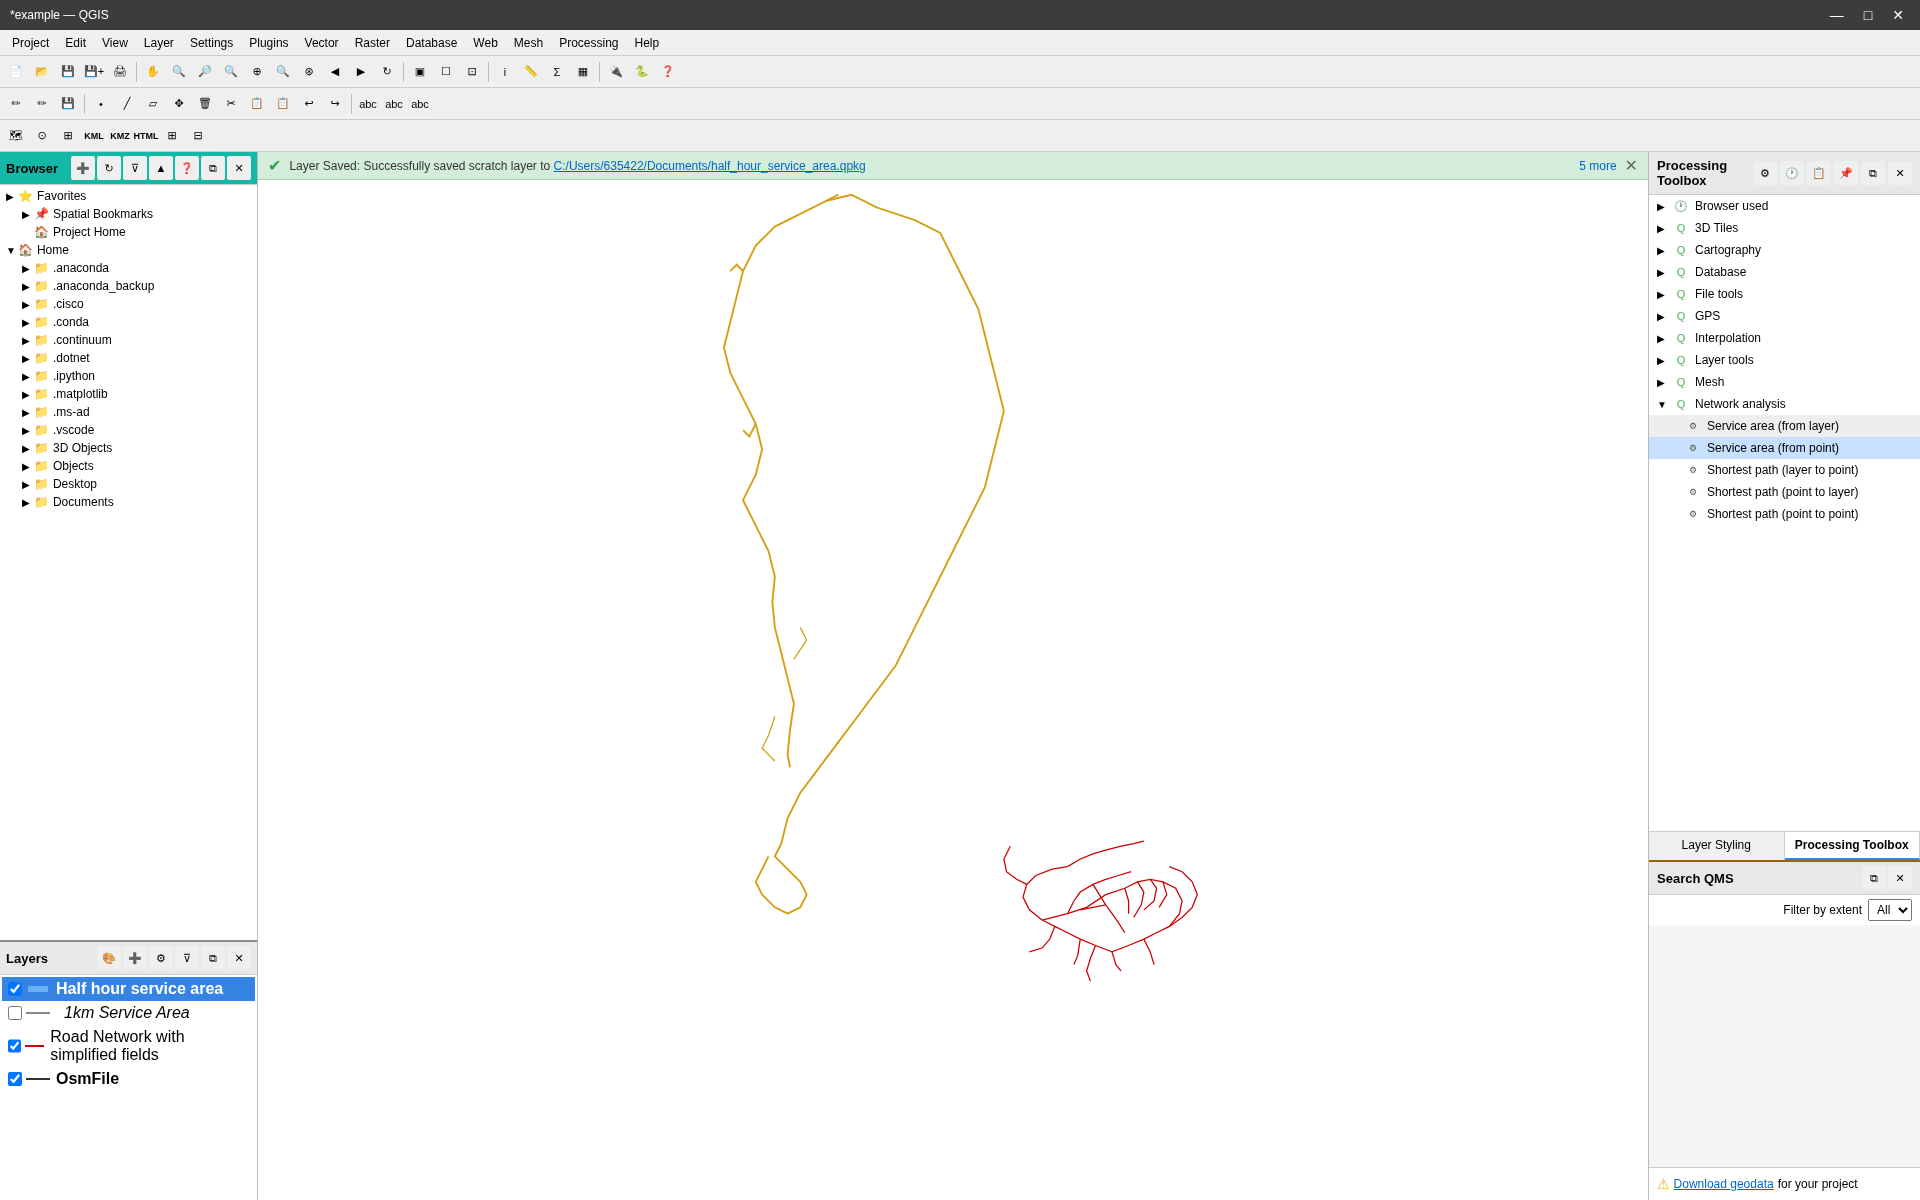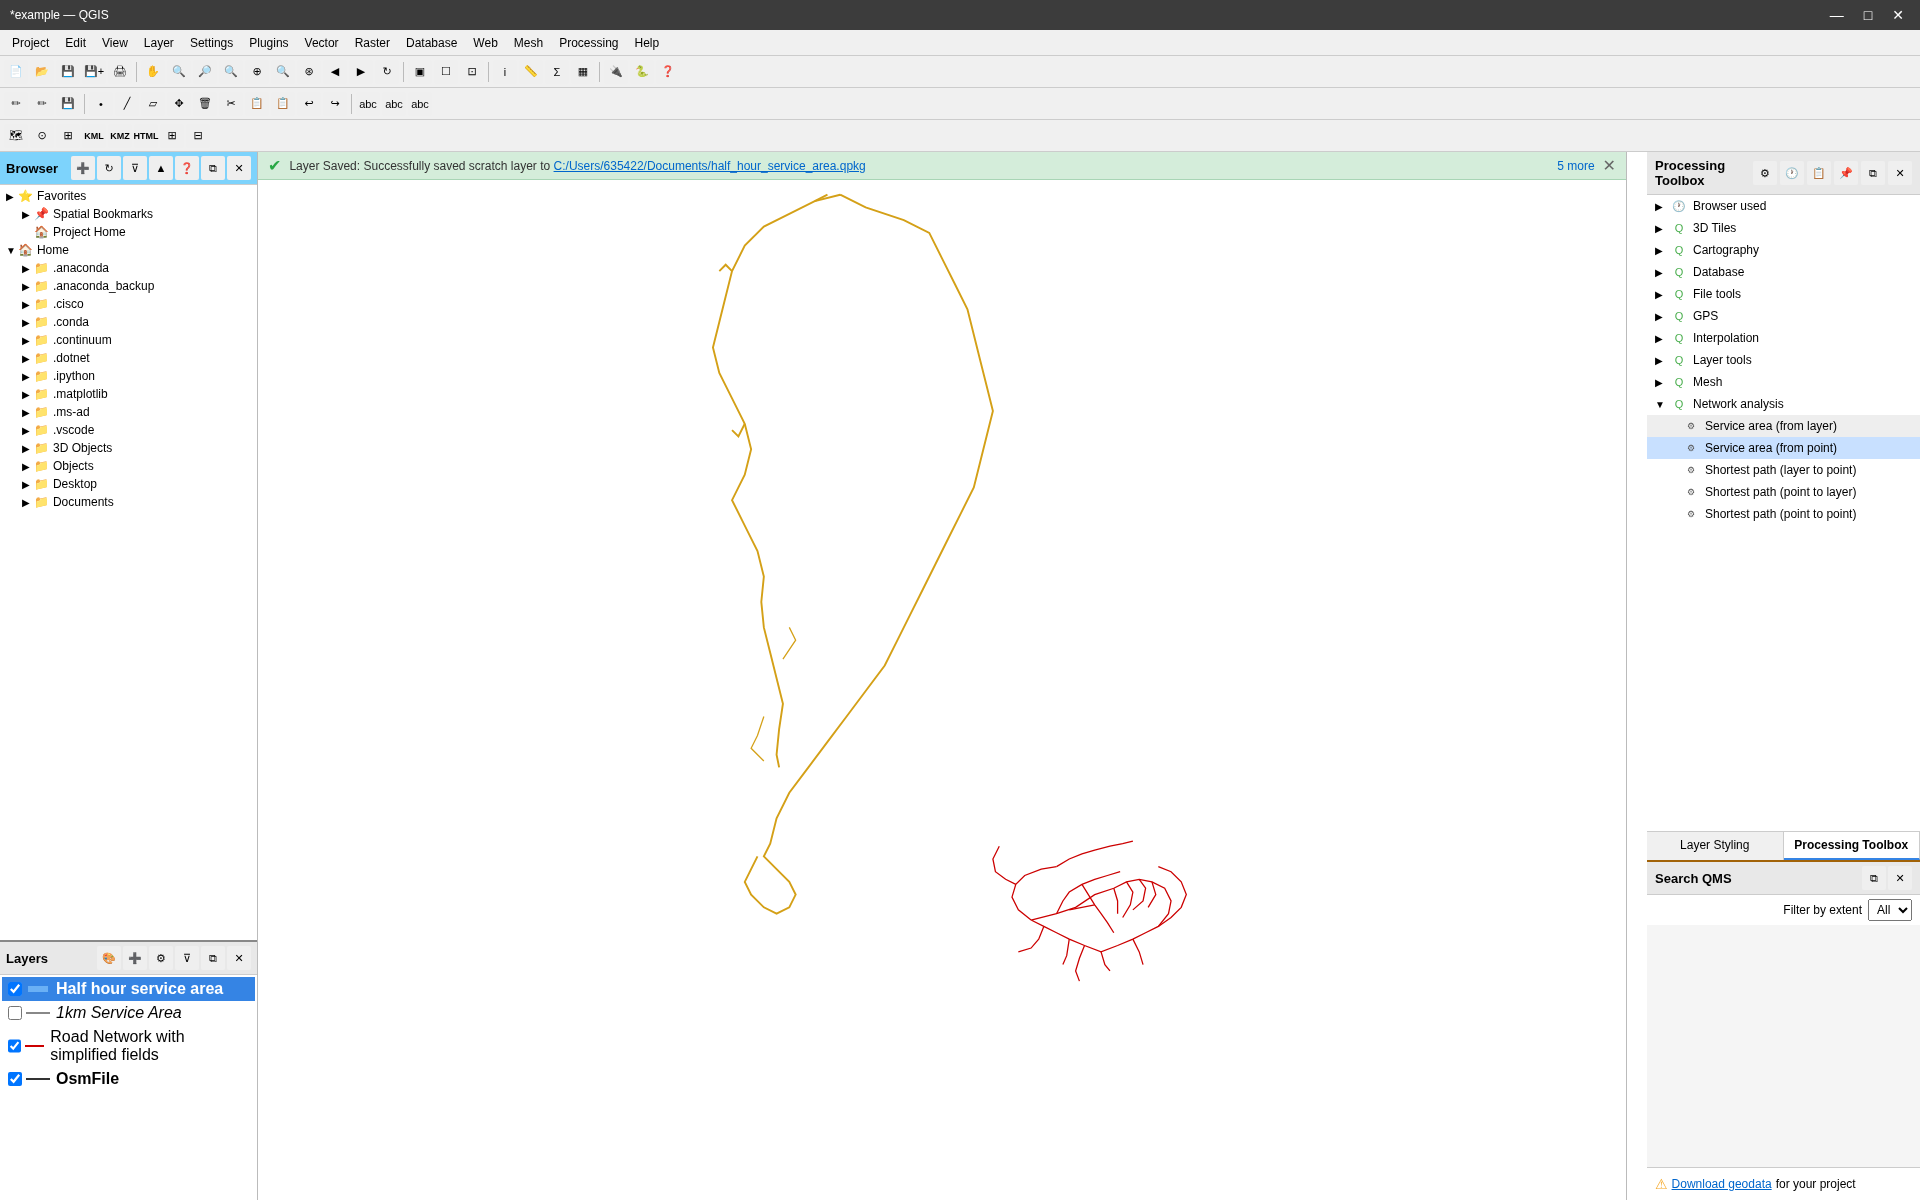--- a/index.html
+++ b/index.html
@@ -18,55 +18,55 @@
     .toolbar { height: 32px; background: #f0f0f0; display: flex; align-items: center; padding: 2px 4px; border-bottom: 1px solid #ccc; gap: 2px; flex-wrap: nowrap; }
     .toolbar-btn { width: 24px; height: 24px; display: flex; align-items: center; justify-content: center; cursor: pointer; border: 1px solid transparent; border-radius: 2px; font-size: 11px; }
     .toolbar-sep { width: 1px; height: 20px; background: #bbb; margin: 0 2px; }
 
     
     #main { display: flex; height: calc(1200px - 30px - 26px - 32px - 32px - 32px); }
 
     
     #left-panel { width: 258px; display: flex; flex-direction: column; border-right: 1px solid #bbb; background: #fff; }
     #browser-panel { flex: 1; overflow: hidden; display: flex; flex-direction: column; }
-    #browser-header { display: flex; align-items: center; justify-content: space-between; padding: 4px 6px; background: #7dd3fc; border-bottom: 1px solid #ccc; }
+    #browser-header { display: flex; align-items: center; justify-content: space-between; padding: 4px 6px; background: #14b8a6; border-bottom: 1px solid #ccc; }
     #browser-toolbar { display: flex; gap: 2px; align-items: center; }
     #browser-tree { flex: 1; overflow-y: auto; padding: 2px; }
     .tree-item { display: flex; align-items: center; padding: 2px 4px; cursor: pointer; }
     .tree-arrow { display: inline-block; width: 12px; font-size: 10px; cursor: pointer; }
     .tree-icon { margin-right: 4px; font-size: 12px; }
     .tree-label { font-size: 12px; }
 
     
     #layers-panel { height: 260px; border-top: 2px solid #888; display: flex; flex-direction: column; }
     #layers-header { display: flex; align-items: center; justify-content: space-between; padding: 4px 6px; background: #e8e8e8; border-bottom: 1px solid #ccc; }
     #layers-toolbar { display: flex; gap: 2px; }
     #layers-list { flex: 1; overflow-y: auto; padding: 2px; }
     .layer-item { display: flex; align-items: center; padding: 3px 6px; cursor: pointer; }
     .layer-item.active { background: #3584e4; color: #fff; }
     .layer-check { width: 14px; height: 14px; margin-right: 4px; }
     .layer-icon { width: 24px; height: 12px; margin-right: 6px; display: inline-block; }
     .layer-label { font-size: 16px; }
     .layer-label.bold { font-weight: bold; }
-    .layer-label.italic { font-style: italic; }
+    .layer-label.italic { font-style: italic; margin-left: 8px; }
 
     
     #map-canvas { flex: 1; background: #fff; position: relative; overflow: hidden; }
     #notification-bar { position: absolute; top: 0; left: 0; right: 0; background: #d4edda; border-bottom: 1px solid #a8d5b5; display: flex; align-items: center; padding: 4px 10px; gap: 8px; z-index: 10; }
     #notification-icon { color: #28a745; font-size: 16px; }
     #notification-text { font-size: 12px; color: #333; flex: 1; }
     #notification-link { color: #0066cc; text-decoration: underline; cursor: pointer; }
     #notification-more { color: #0066cc; cursor: pointer; font-size: 12px; }
     #notification-close { cursor: pointer; font-size: 16px; color: #666; }
 
     
     #map-svg-area { position: absolute; top: 30px; left: 0; right: 0; bottom: 0; }
 
     
-    #right-panel { width: 294px; display: flex; flex-direction: column; border-left: 1px solid #bbb; background: #fff; padding-left: 20px; }
+    #right-panel { width: 272px; display: flex; flex-direction: column; border-left: 1px solid #bbb; background: #fff; }
     #processing-header { display: flex; align-items: center; justify-content: space-between; padding: 6px 8px; background: #e8e8e8; border-bottom: 1px solid #ccc; }
     #processing-title { font-size: 13px; font-weight: bold; }
     #processing-toolbar { display: flex; gap: 3px; align-items: center; }
     #processing-search { padding: 4px 8px; }
     #processing-search input { width: 100%; padding: 3px 8px; border: 1px solid #ccc; border-radius: 3px; font-size: 12px; }
     #processing-tree { flex: 1; overflow-y: auto; }
 
     .proc-item { display: flex; align-items: center; padding: 3px 8px; cursor: pointer; }
     .proc-arrow { font-size: 10px; width: 12px; margin-right: 4px; }
     .proc-icon { width: 16px; height: 16px; margin-right: 6px; display: flex; align-items: center; justify-content: center; font-size: 11px; }

